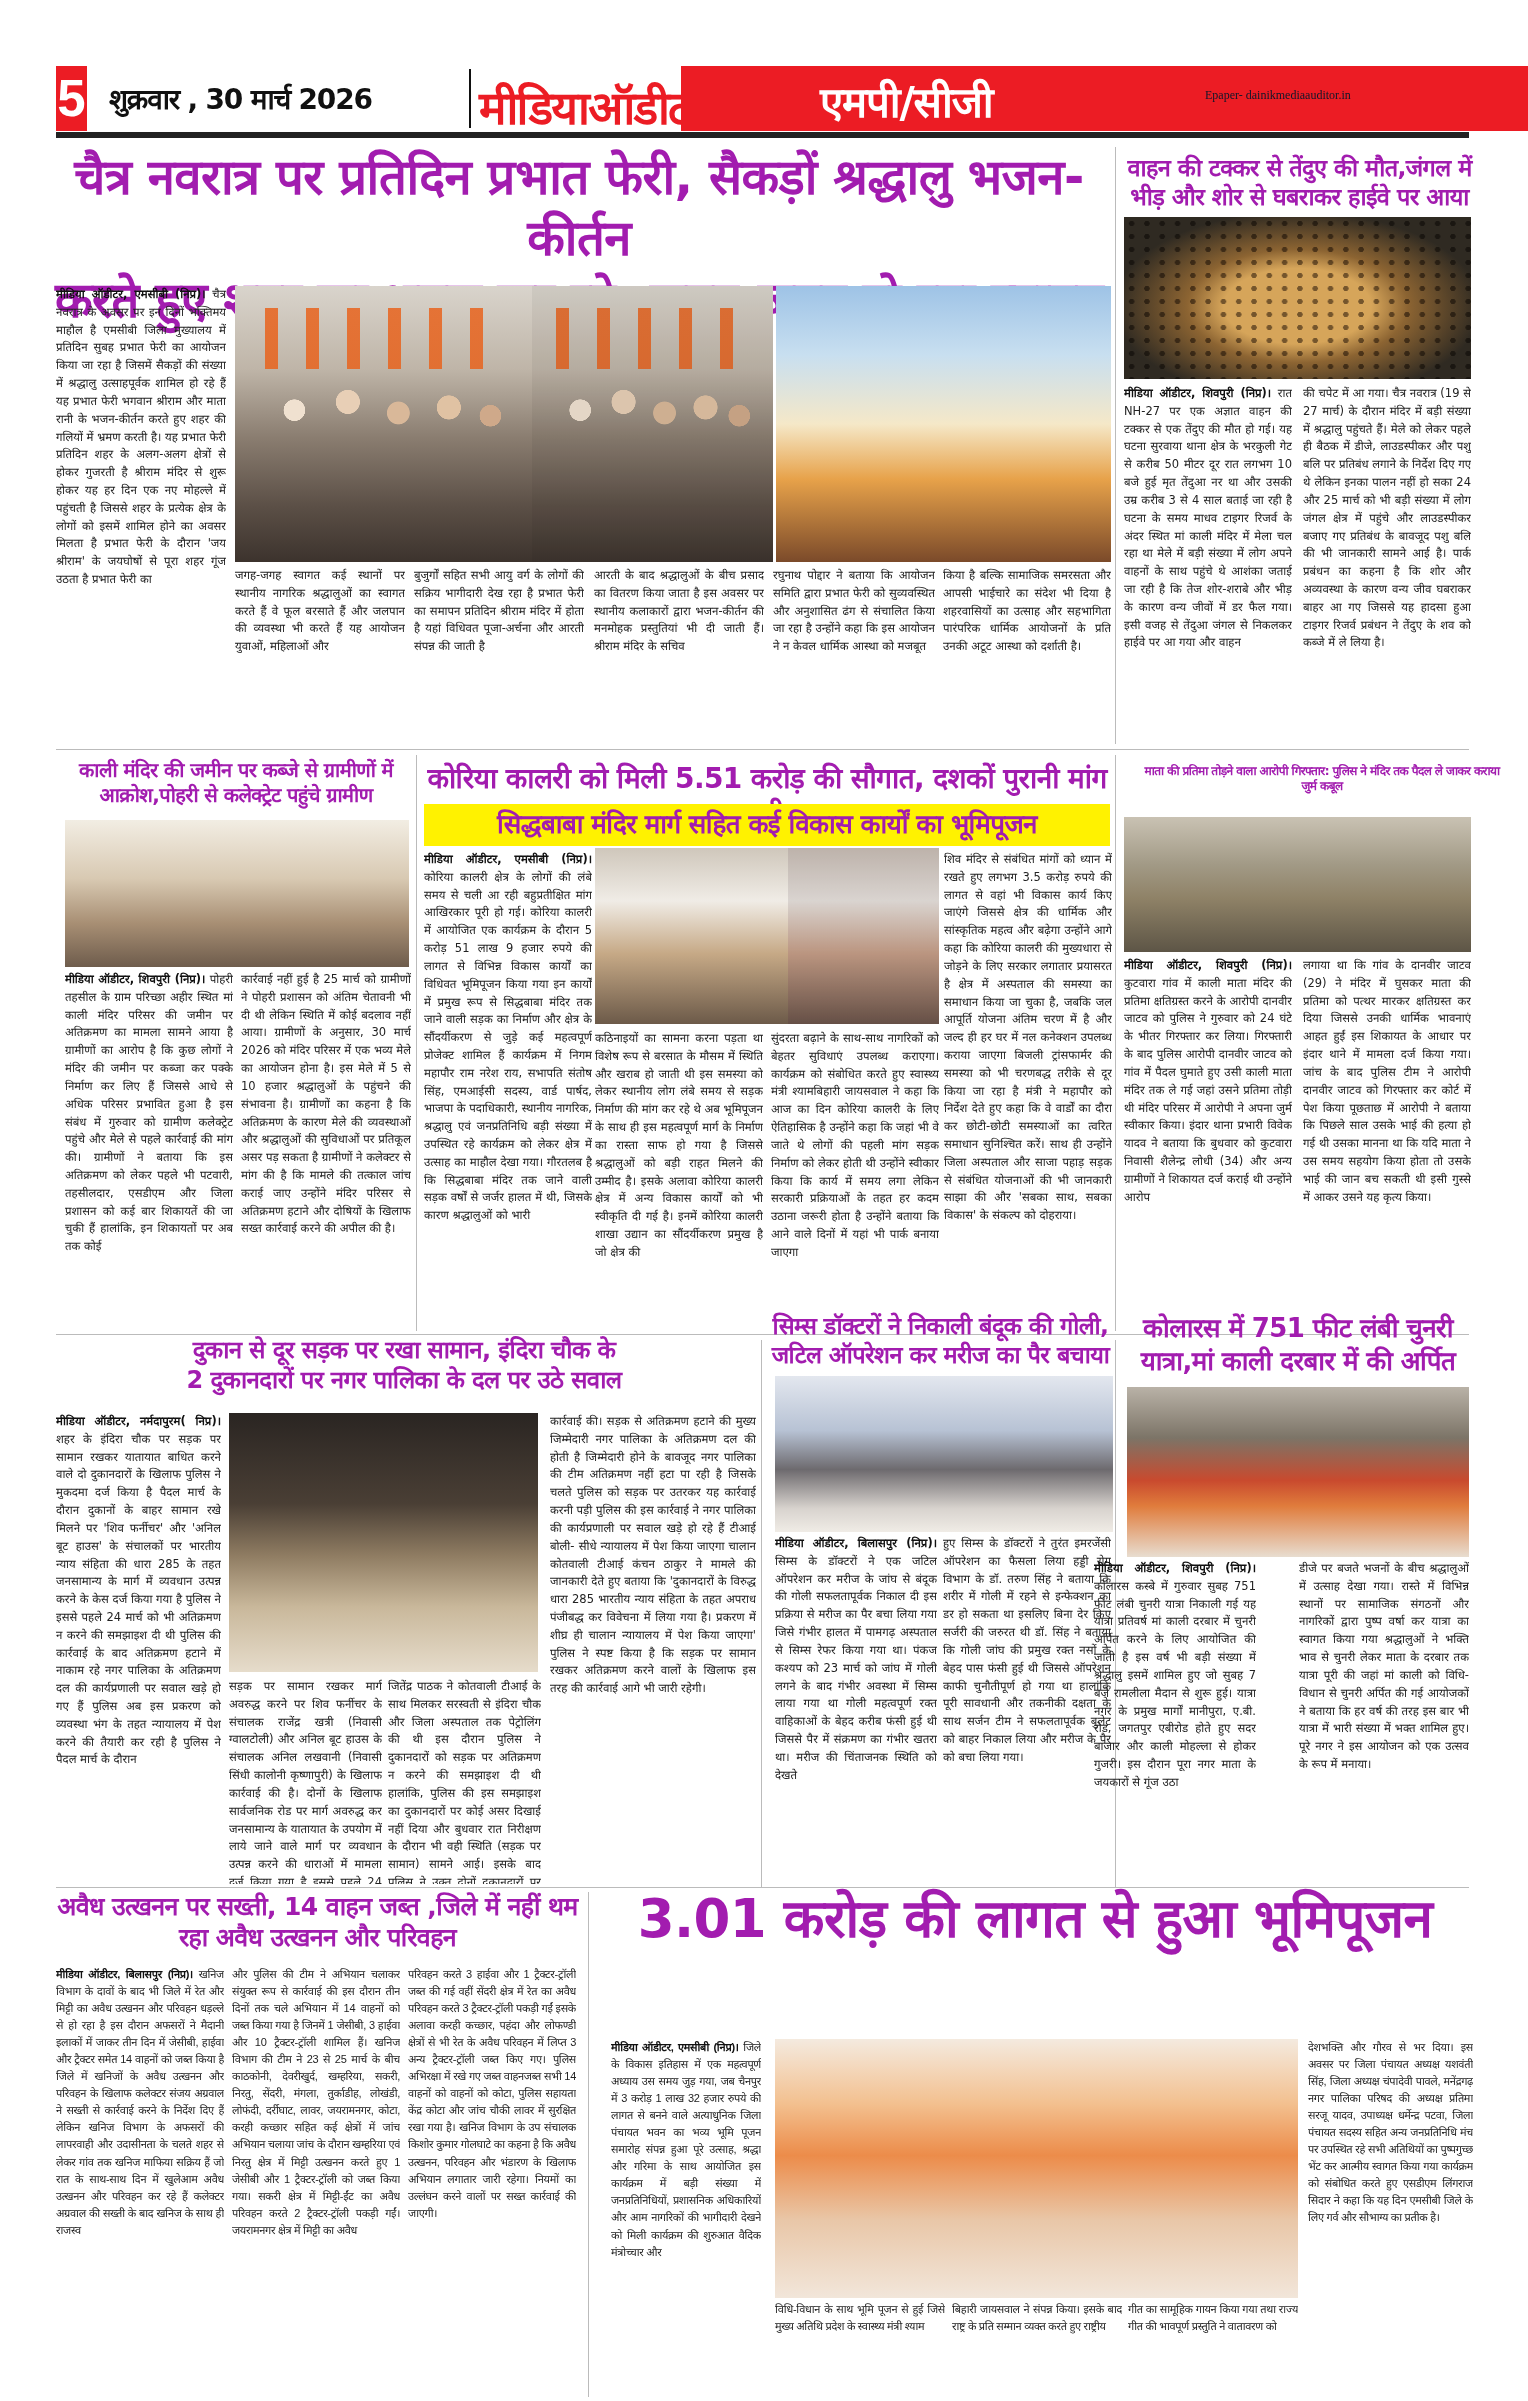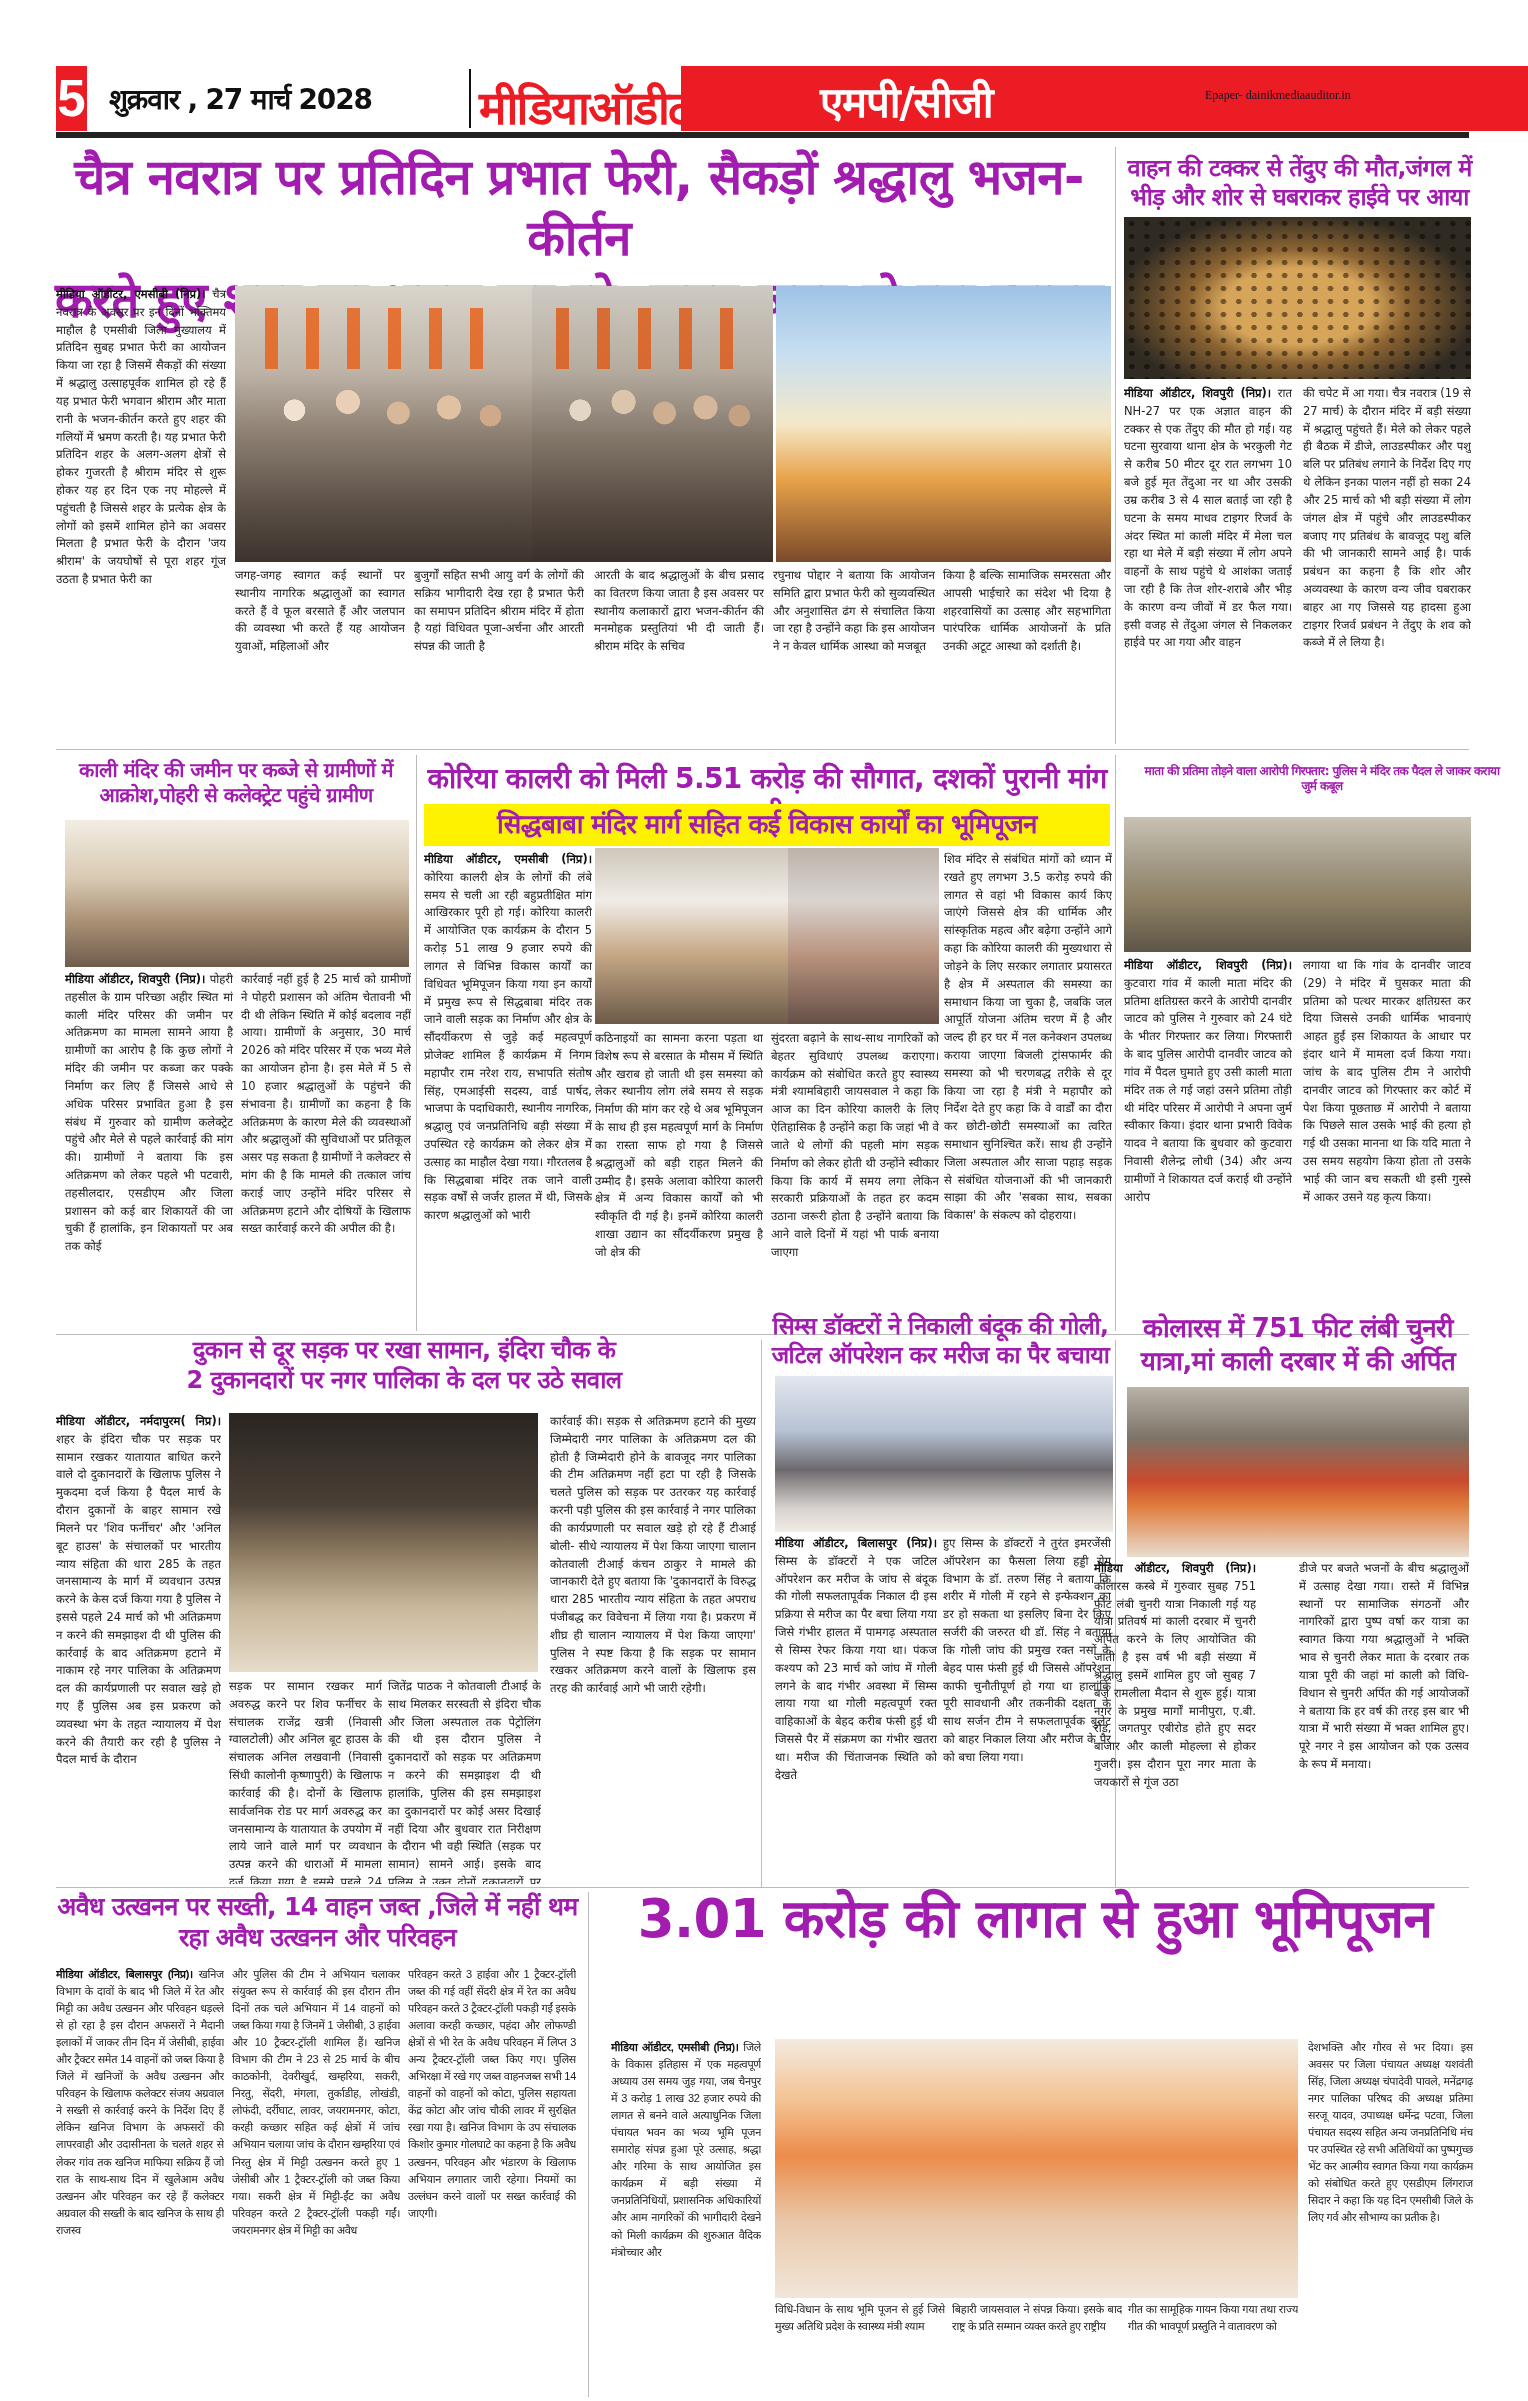--- a/index.html
+++ b/index.html
@@ -56,21 +56,21 @@
   .p-night { background: linear-gradient(180deg, #2a2522 0%, #4a3f35 35%, #8f7c62 55%, #c9b89b 75%, #e6dccb 100%); }
   .p-hospital { background: linear-gradient(180deg, #e3e7ef 0%, #b7c2d4 35%, #6d6a6e 60%, #d8d3ce 85%, #f0ece6 100%); }
   .p-chunari { background: linear-gradient(180deg, #b9b2a7 0%, #7c7467 30%, #c94a2e 55%, #e07c3c 70%, #e8ddd0 100%); }
   .p-stage { background: linear-gradient(180deg, #f4eadf 0%, #f3c08f 25%, #ec8c4a 45%, #e9c7a8 70%, #f2e6da 100%); }
 </style>
 </head>
 <body>
 
 <div class="masthead">
   <div class="page-num">5</div>
-  <div class="date">शुक्रवार , 27 मार्च 2028</div>
+  <div class="date">शुक्रवार , 30 मार्च 2026</div>
   <div class="vsep"></div>
   <div class="brand">मीडियाऑडीटर</div>
   <div class="red-band">
     <div class="section-name" style="left:139px">एमपी/सीजी</div>
     <div class="epaper" style="left:524px">Epaper- dainikmediaauditor.in</div>
   </div>
 </div>
 <div class="rule"></div>
 
 <div class="hl hl-xl" style="left:53px; top:147px; width:1052px;">

